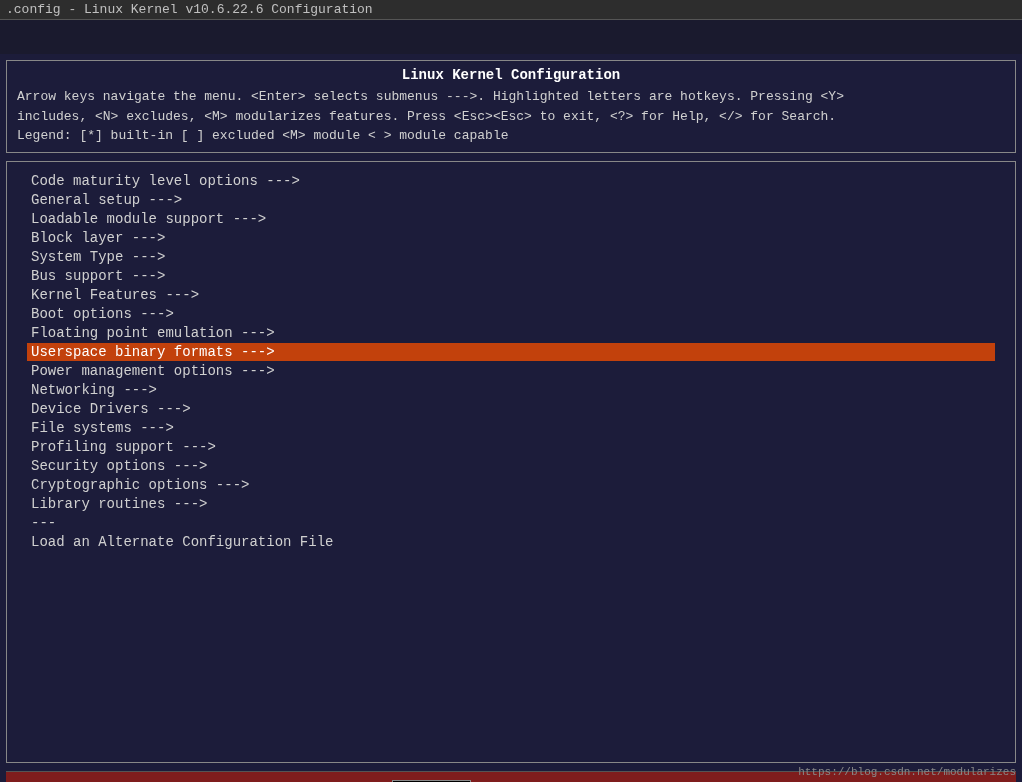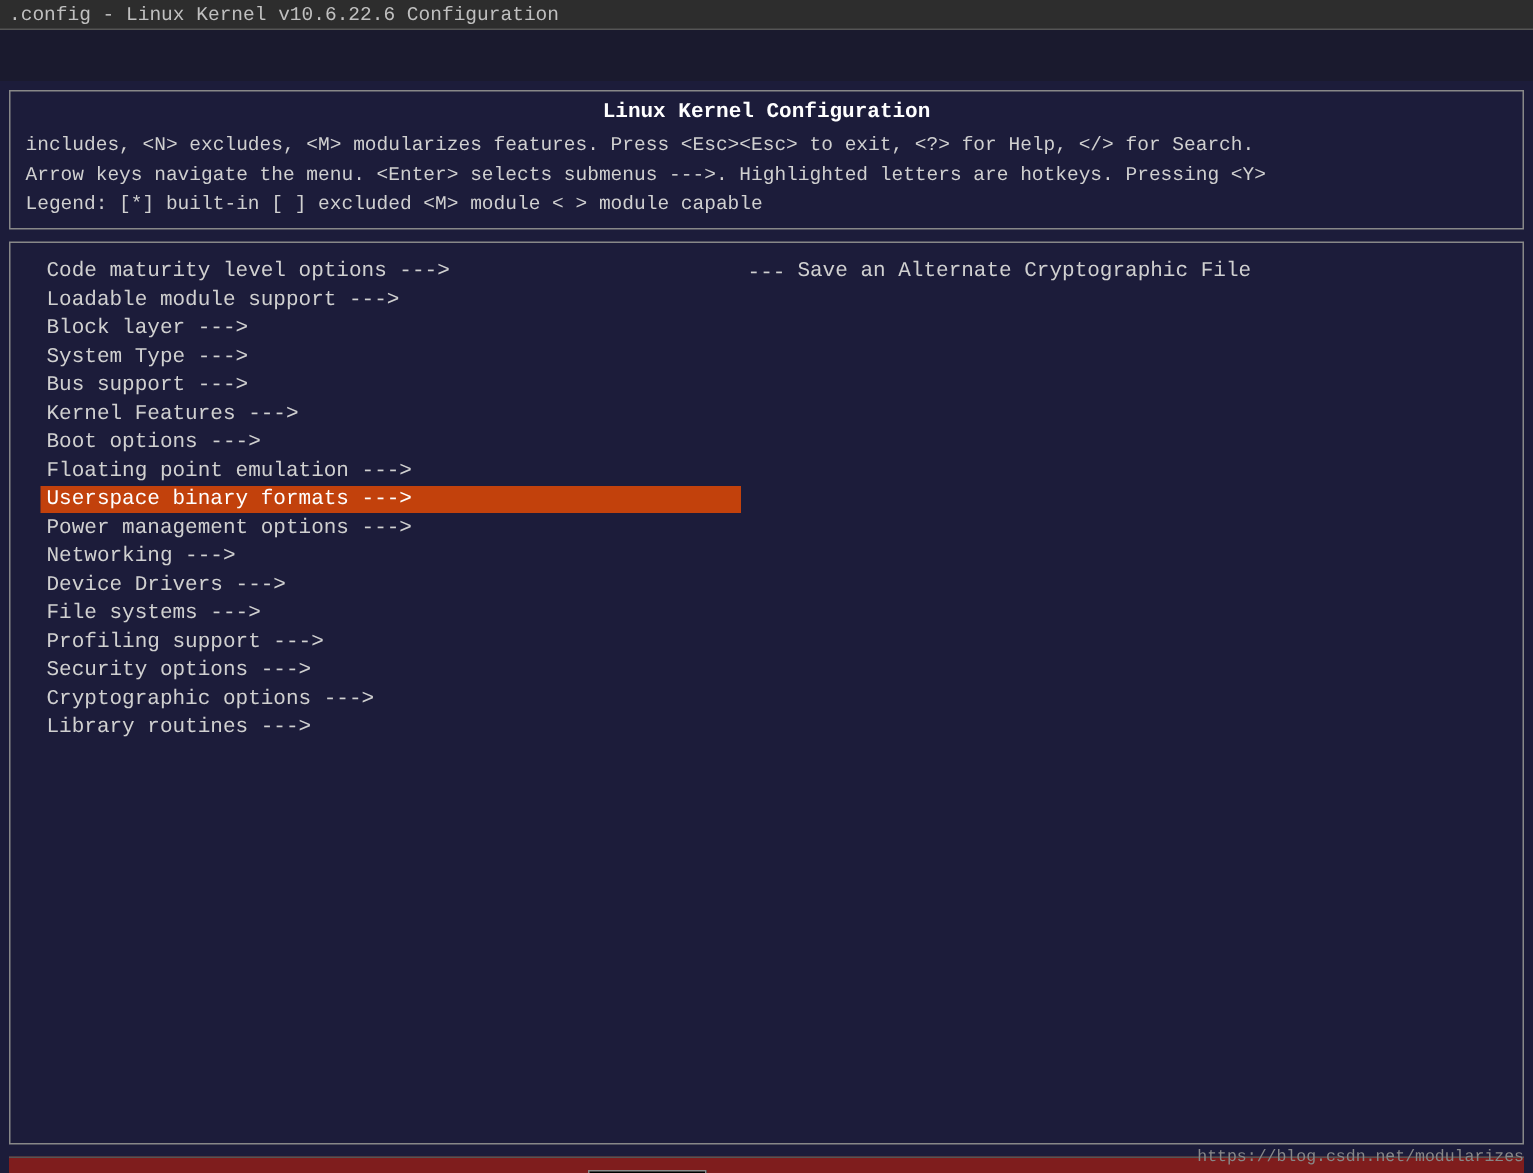--- a/index.html
+++ b/index.html
@@ -54,21 +54,21 @@
       font-size: 13px;
       line-height: 1.5;
     }
 
     .main-panel {
       border: 1px solid #888;
       background-color: #1c1c3a;
       flex: 1;
       padding: 10px 20px;
       display: flex;
-      flex-direction: row;
+      flex-direction: column;
       margin-bottom: 8px;
     }
 
     .menu-list {
       list-style: none;
       display: flex;
       flex-direction: column;
       gap: 1px;
       flex: 1;
     }
@@ -129,28 +129,29 @@
 <body>
 
 <div class="title-bar">
   <span>.config - Linux Kernel v10.6.22.6 Configuration</span>
 </div>
 
 <div class="outer-container">
 
   <div class="header-box">
     <div class="header-title">Linux Kernel Configuration</div>
+    <div class="header-text">Arrow keys navigate the menu.  &lt;Enter&gt; selects submenus ---&gt;.  Highlighted letters are hotkeys.  Pressing &lt;Y&gt;</div>
     <div class="header-text">includes, &lt;N&gt; excludes, &lt;M&gt; modularizes features.  Press &lt;Esc&gt;&lt;Esc&gt; to exit, &lt;?&gt; for Help, &lt;/&gt; for Search.</div>
-    <div class="header-text">Arrow keys navigate the menu.  &lt;Enter&gt; selects submenus ---&gt;.  Highlighted letters are hotkeys.  Pressing &lt;Y&gt;</div>
     <div class="header-text">Legend: [*] built-in  [ ] excluded  &lt;M&gt; module  &lt; &gt; module capable</div>
   </div>
 
   <div class="main-panel">
     <ul class="menu-list" id="menu-list">
     <li class="menu-item">Code maturity level options  ---&gt;</li>
+        <li class="menu-item">General setup  ---&gt;</li>
         <li class="menu-item">Loadable module support  ---&gt;</li>
         <li class="menu-item">Block layer  ---&gt;</li>
         <li class="menu-item">System Type  ---&gt;</li>
         <li class="menu-item">Bus support  ---&gt;</li>
         <li class="menu-item">Kernel Features  ---&gt;</li>
         <li class="menu-item">Boot options  ---&gt;</li>
         <li class="menu-item">Floating point emulation  ---&gt;</li>
         <li class="menu-item highlighted">Userspace binary formats  ---&gt;</li>
         <li class="menu-item">Power management options  ---&gt;</li>
         <li class="menu-item">Networking  ---&gt;</li>
@@ -158,21 +159,21 @@
         <li class="menu-item">File systems  ---&gt;</li>
         <li class="menu-item">Profiling support  ---&gt;</li>
         <li class="menu-item">Security options  ---&gt;</li>
         <li class="menu-item">Cryptographic options  ---&gt;</li>
         <li class="menu-item">Library routines  ---&gt;</li>
       </ul>
 
     <div class="menu-separator" id="menu-sep">---</div>
 
     <ul class="menu-list" id="extra-menu-list">
-        <li class="menu-item">Save an Alternate Cryptographic File</li>
+        <li class="menu-item">Load an Alternate Configuration File</li>
       </ul>
   </div>
 
   <div class="footer-buttons" id="footer-buttons">
   <button class="footer-btn selected">&lt;Select&gt;</button>
       <button class="footer-btn">&lt; Exit &gt;</button>
       <button class="footer-btn">&lt; Help &gt;</button>
     </div>
 
 </div>

